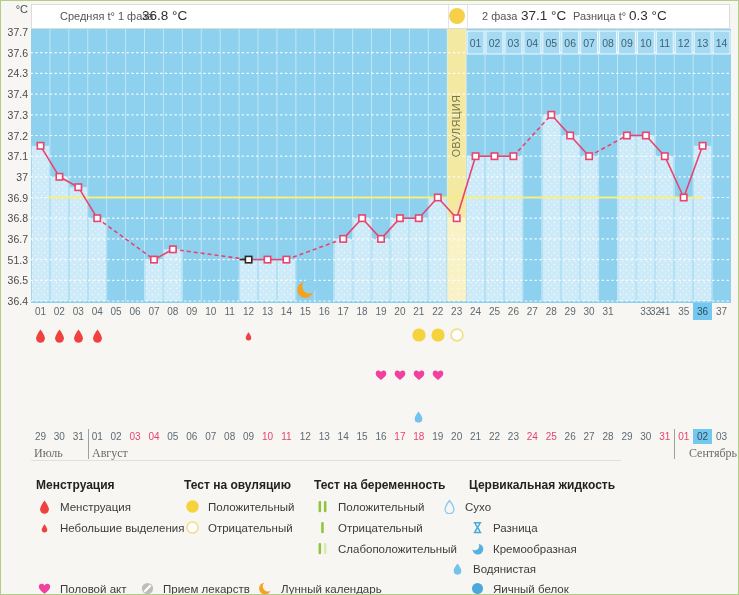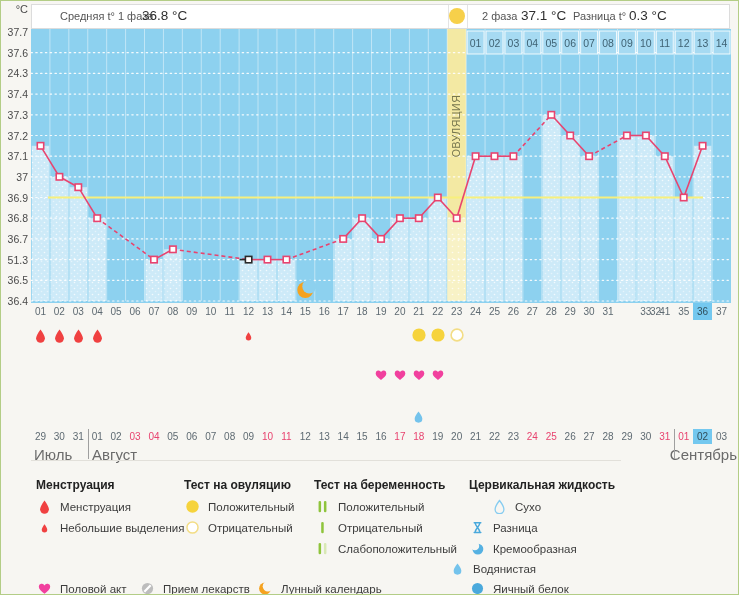--- a/index.html
+++ b/index.html
@@ -16,21 +16,21 @@
   .icon-cell{position:absolute;display:flex;align-items:center;justify-content:center;}
   #strip{
     position:absolute;left:30px;top:3px;width:699px;height:25px;
     background:#ffffff;border:1px solid #dcdcdc;box-sizing:border-box;
   }
   .strip-label{position:absolute;top:0;height:23px;line-height:23px;font-size:11px;color:#555;}
   .strip-value{position:absolute;top:0;height:23px;line-height:22px;font-size:13.5px;color:#2e2e2e;}
   .strip-sep{position:absolute;top:0;width:1px;height:23px;background:#e4e4e4;}
   #ovu-dot{position:absolute;border-radius:50%;background:#f7d04a;width:16px;height:16px;}
   .ytick{position:absolute;width:27px;text-align:right;font-size:10.5px;color:#4a4a4a;}
-  .month-label{position:absolute;font-size:15px;color:#6b6b6b;}
+  .month-label{position:absolute;font-size:12px;color:#6b6b6b;font-family:Liberation Serif, serif;}
   .month-sep{position:absolute;width:1px;background:#9f9f9f;}
   .legend-header{position:absolute;font-size:12px;font-weight:bold;color:#222;white-space:nowrap;}
   .legend-item{position:absolute;display:flex;align-items:center;gap:8px;height:17px;white-space:nowrap;}
   .legend-item span.lbl{font-size:11.5px;color:#3c3c3c;}
   .legend-item .ic{width:16px;display:flex;justify-content:center;align-items:center;}
   #divider{position:absolute;background:#e2e0da;height:1px;}
 </style>
 </head>
 <body>
 
@@ -462,21 +462,21 @@
       <div class="legend-item" style="left:313px;top:539px;justify-content:flex-end;">
               <span class="ic">
           <svg width="15" height="15" viewBox="0 0 16 16" xmlns="http://www.w3.org/2000/svg">
             <rect x="3.8" y="2" width="2.7" height="12" rx="1.3" fill="#8fc43c"></rect>
             <rect x="9.5" y="2" width="2.7" height="12" rx="1.3" fill="#d8e9b4"></rect>
           </svg>
         </span>
               <span class="lbl">Слабоположительный</span>
       </div>
       <div class="legend-header" style="left:468px;top:477px;">Цервикальная жидкость</div>
-      <div class="legend-item" style="left:490px;top:497px;">
+      <div class="legend-item" style="left:440px;top:497px;">
               <span class="ic">
           <svg width="15" height="15" viewBox="0 0 16 16" xmlns="http://www.w3.org/2000/svg">
             <path d="M8 1.6 C8 1.6 3.3 7.7 3.3 11 a4.7 4.7 0 0 0 9.4 0 C12.7 7.7 8 1.6 8 1.6 Z" fill="none" stroke="#86ccf0" stroke-width="1.4"></path>
           </svg>
         </span>
               <span class="lbl">Сухо</span>
       </div>
       <div class="legend-item" style="left:468px;top:518px;">
               <span class="ic">
           <svg width="15" height="15" viewBox="0 0 16 16" xmlns="http://www.w3.org/2000/svg">

